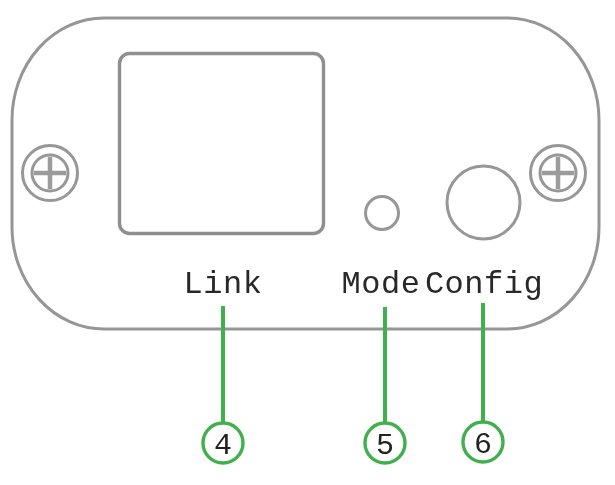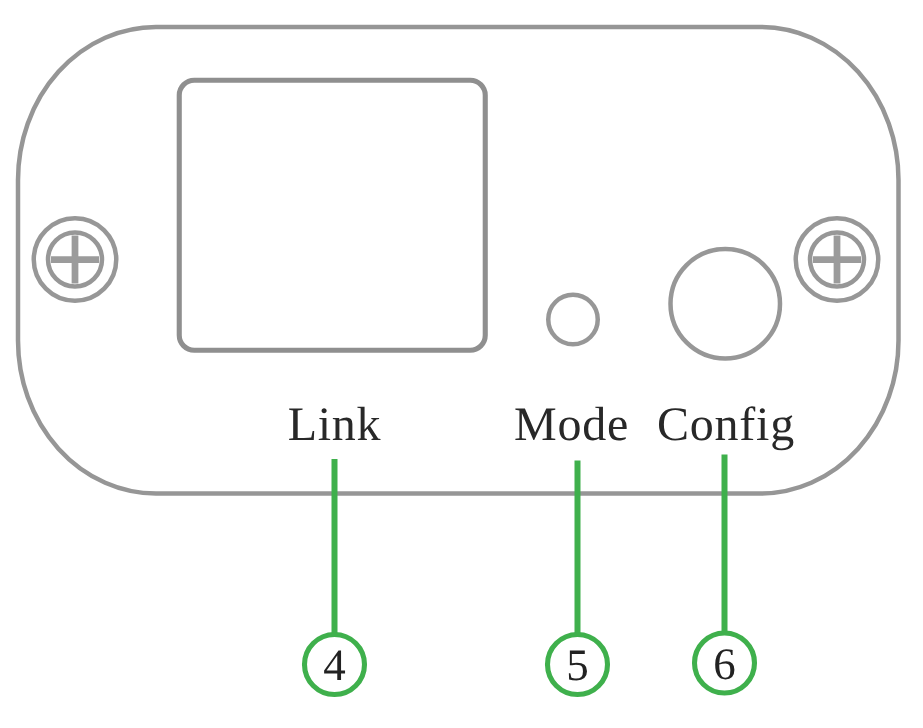--- a/index.html
+++ b/index.html
@@ -5,21 +5,21 @@
   html, body {
     margin: 0;
     padding: 0;
     background: #ffffff;
   }
   .stage {
     position: relative;
     width: 615px;
     height: 485px;
     background: #ffffff;
-    font-family: Liberation Serif, serif;
+    font-family: Liberation Mono, monospace;
     overflow: hidden;
   }
   .stage svg { display: block; }
 
   
   .gray-stroke {
     fill: none;
     stroke: #979797;
     stroke-width: 3;
   }

